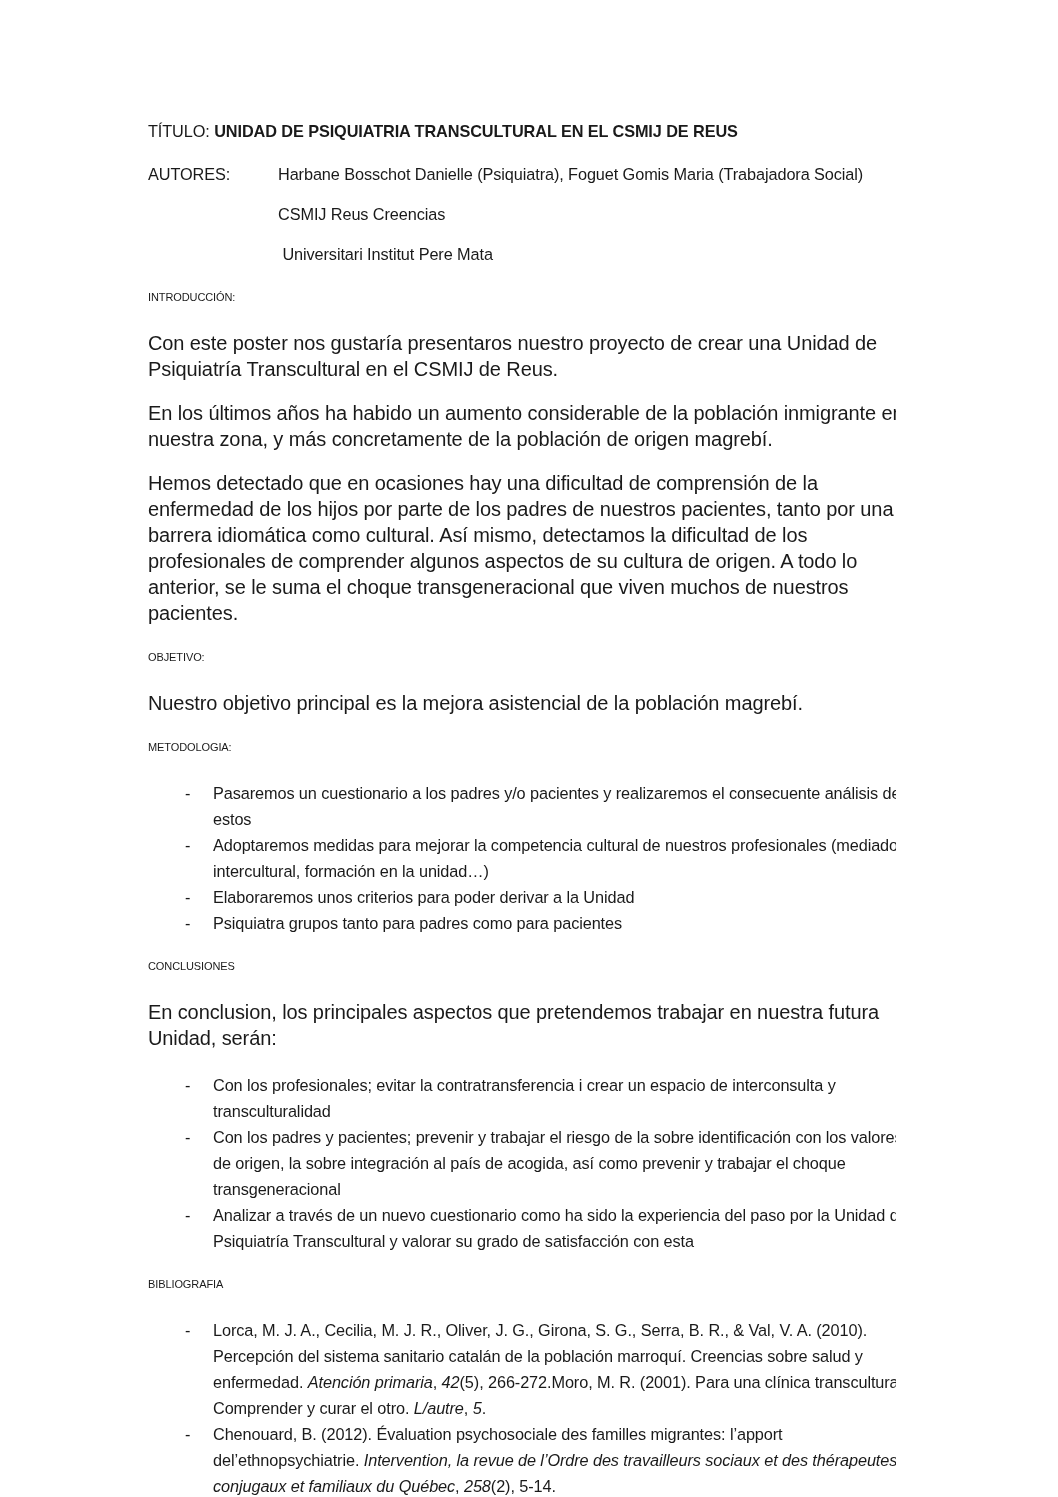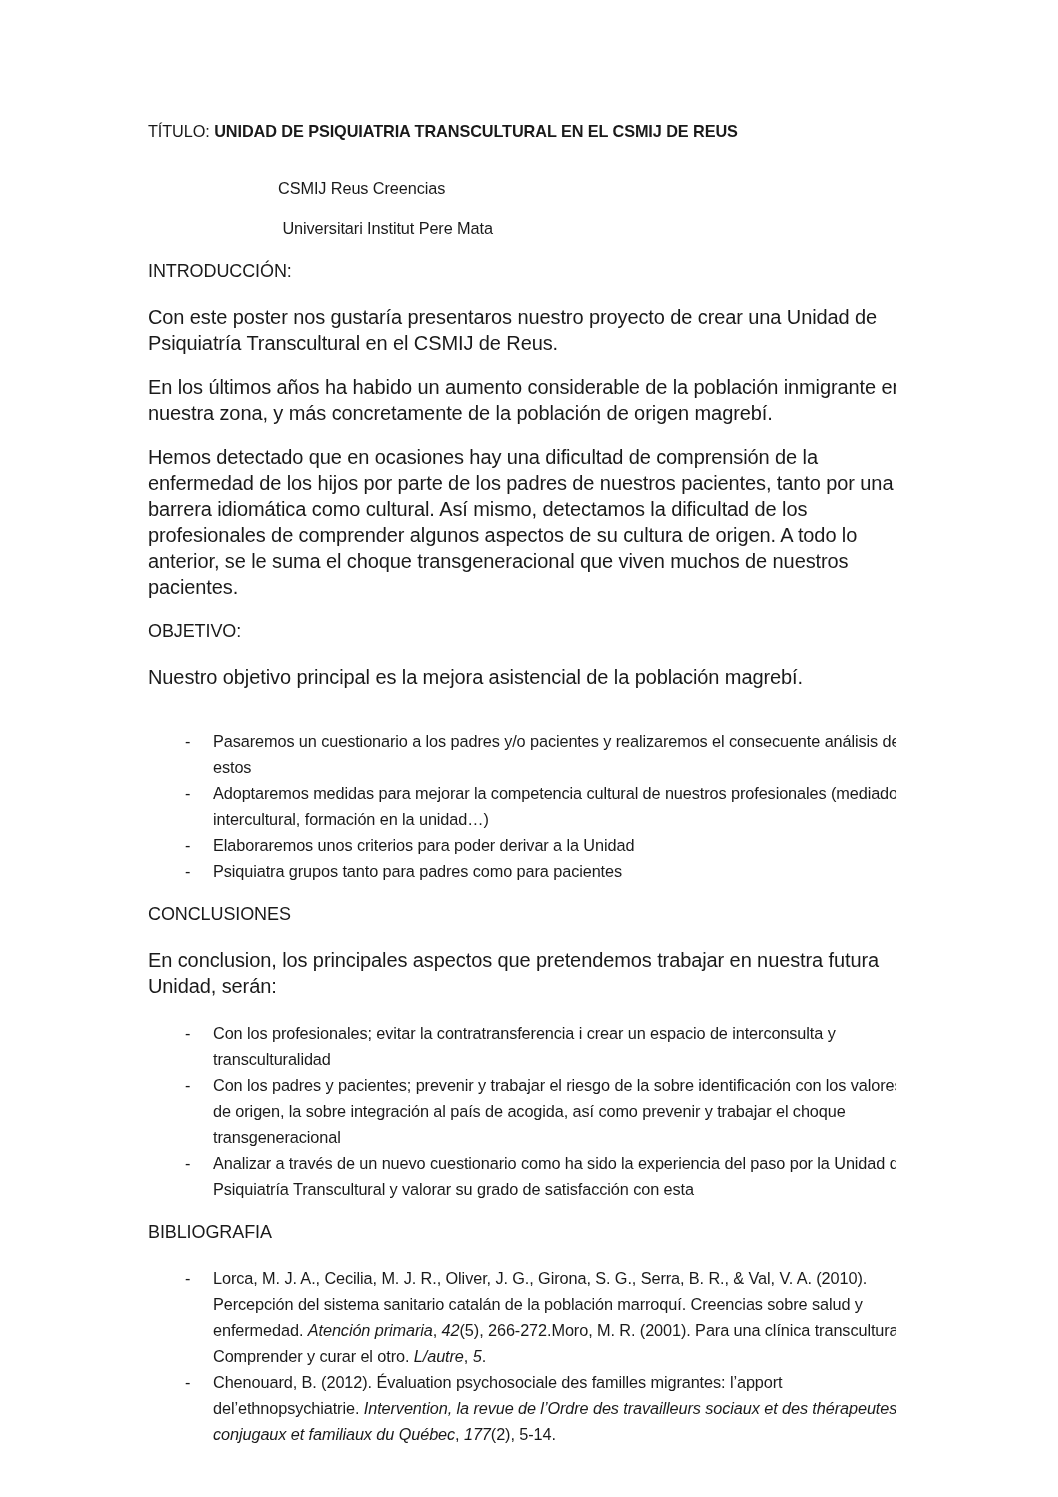--- a/index.html
+++ b/index.html
@@ -52,21 +52,21 @@
   .authors-row .a-value { flex: 1 1 auto; white-space: nowrap; }
   .authors-sub {
     margin-left: 130px;
     font-size: 16.3px;
     line-height: 26px;
     letter-spacing: -0.1px;
     white-space: pre;
   }
 
   .heading {
-    font-size: 18px;
+    font-size: 11px;
     line-height: 26px;
     letter-spacing: -0.1px;
   }
 
   
   ul.dashlist {
     list-style: none;
     margin: 0;
     padding: 0;
   }
@@ -91,20 +91,24 @@
 <div class="page">
   <div class="content">
 
     <div class="title-line">
       <span class="label">TÍTULO:</span>
       <span class="value">UNIDAD DE PSIQUIATRIA TRANSCULTURAL EN EL CSMIJ DE REUS</span>
     </div>
 
     <div class="spacer-md"></div>
 
+    <div class="authors-row">
+      <span class="a-label">AUTORES:</span>
+      <span class="a-value">Harbane Bosschot Danielle (Psiquiatra), Foguet Gomis Maria (Trabajadora Social)</span>
+    </div>
 
     <div class="spacer-sm"></div>
 
     <div class="authors-sub">CSMIJ Reus Creencias</div>
 
     <div class="spacer-sm"></div>
 
     <div class="authors-sub"> Universitari Institut Pere Mata</div>
 
     <div class="spacer-md"></div>
@@ -126,20 +130,21 @@
     <div class="spacer-sm"></div>
 
     <div class="heading">OBJETIVO:</div>
 
     <div class="spacer-lg"></div>
 
     <p class="para">Nuestro objetivo principal es la mejora asistencial de la población magrebí.</p>
 
     <div class="spacer-sm"></div>
 
+    <div class="heading">METODOLOGIA:</div>
 
     <div class="spacer-lg"></div>
 
     <ul class="dashlist">
       <li>
         <span class="marker">-</span>
         <span>Pasaremos un cuestionario a los padres y/o pacientes y realizaremos el consecuente análisis de estos</span>
       </li>
       <li>
         <span class="marker">-</span>
@@ -186,18 +191,18 @@
 
     <div class="spacer-lg"></div>
 
     <ul class="dashlist biblio">
       <li>
         <span class="marker">-</span>
         <span><span>Lorca, M. J. A., Cecilia, M. J. R., Oliver, J. G., Girona, S. G., Serra, B. R., &amp; Val, V. A. (2010). Percepción del sistema sanitario catalán de la población marroquí. Creencias sobre salud y enfermedad. </span><i>Atención primaria</i><span>, </span><i>42</i><span>(5), 266-272.Moro, M. R. (2001). Para una clínica transcultural. Comprender y curar el otro. </span><i>L/autre</i><span>, </span><i>5</i><span>.</span></span>
       </li>
       <li>
         <span class="marker">-</span>
-        <span><span>Chenouard, B. (2012). Évaluation psychosociale des familles migrantes: l’apport del’ethnopsychiatrie. </span><i>Intervention, la revue de l’Ordre des travailleurs sociaux et des thérapeutes conjugaux et familiaux du Québec</i><span>, </span><i>177</i><span>(2), 5-14.</span></span>
+        <span><span>Chenouard, B. (2012). Évaluation psychosociale des familles migrantes: l’apport del’ethnopsychiatrie. </span><i>Intervention, la revue de l’Ordre des travailleurs sociaux et des thérapeutes conjugaux et familiaux du Québec</i><span>, </span><i>258</i><span>(2), 5-14.</span></span>
       </li>
     </ul>
 
   </div>
 </div>
 
 </body></html>

